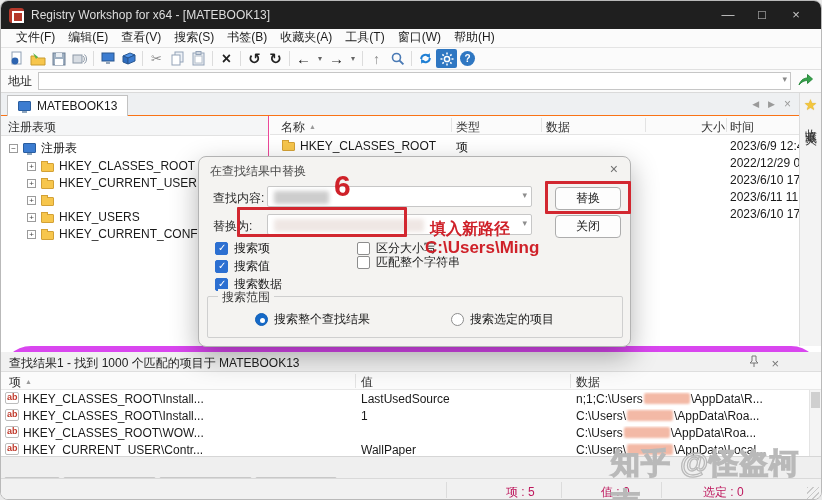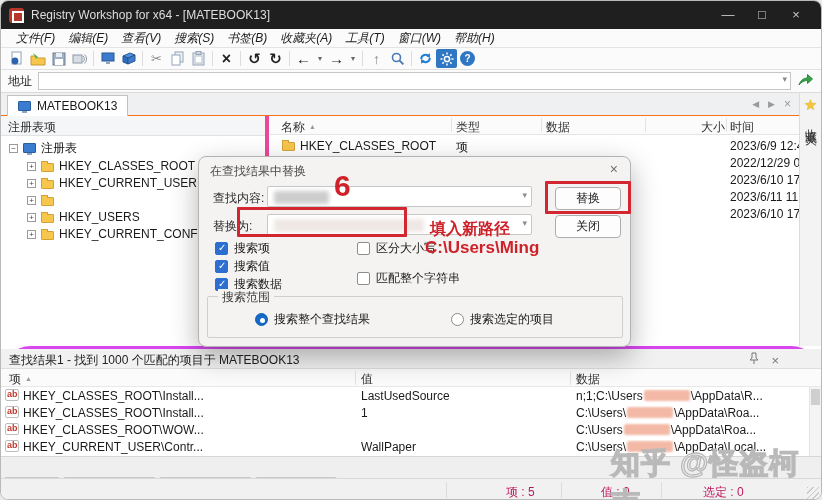--- a/index.html
+++ b/index.html
@@ -9,21 +9,21 @@
 
   
   .titlebar { position:absolute; left:0; top:0; right:0; height:28px; background:#1f1f1f; display:flex; align-items:center; padding:0 8px; gap:7px; color:#e8e8e8; }
   .app-logo { width:15px; height:15px; background:#b5382b; border-radius:3px; position:relative; flex:0 0 auto; }
   .app-logo::after { content:""; position:absolute; left:3px; top:3px; width:8px; height:8px; border:2px solid #fff; }
   .titlebar .title { font-size:12px; color:#dedede; }
   .win-controls { margin-left:auto; display:flex; }
   .win-controls span { width:34px; text-align:center; color:#c9c9c9; font-size:13px; line-height:28px; }
 
   
-  .menubar { position:absolute; left:0; top:28px; right:0; height:19px; background:#fbfbfb; border-bottom:1px solid #e4e4e4; display:flex; align-items:flex-start; padding:0 9px; gap:1px;font-style:italic; }
+  .menubar { position:absolute; left:0; top:28px; right:0; height:19px; background:#fbfbfb; border-bottom:1px solid #e4e4e4; display:flex; align-items:flex-end; padding:0 9px; gap:1px; }
   .menubar span { padding:1px 6px; color:#1c1c1c; }
 
   
   .toolbar { position:absolute; left:0; top:47px; right:0; height:22px; background:#fbfbfb; border-bottom:1px solid #e0e0e0; display:flex; align-items:center; padding:0 5px; }
   .tb { width:21px; height:19px; display:inline-flex; align-items:center; justify-content:center; font-size:13px; color:#444; flex:0 0 auto; }
   .tb.small { width:12px; font-size:8px; color:#666; }
   .tb-sep { width:1px; height:15px; background:#dcdcdc; margin:0 3px; flex:0 0 auto; }
   .tb .g-dark { color:#222; font-weight:bold; }
   .tb .g-gray { color:#8a8a8a; font-weight:bold; }
   .tb.active { background:#2f77c2; border-radius:2px; }
@@ -41,21 +41,21 @@
   .tabnav { position:absolute; right:30px; top:4px; display:flex; gap:9px; color:#9a9a9a; font-size:9px; align-items:center; }
   .pc-mini { width:13px; height:10px; background:#3c7cd0; border:1px solid #295d9f; border-radius:1px; position:relative; }
   .pc-mini::after { content:""; position:absolute; left:3px; bottom:-3px; width:5px; height:2px; background:#8fa6bd; }
 
   
   .fav-rail { position:absolute; right:0; top:92px; width:22px; height:253px; background:#f3f3f3; border-left:1px solid #dcdcdc; z-index:5; }
   .fav-star { display:block; text-align:center; color:#f3c63e; font-size:15px; text-shadow:0 0 1px #c79a23; margin-top:3px; }
   .fav-label { writing-mode:vertical-rl; display:block; margin:6px auto 0; color:#333; font-size:12px; letter-spacing:2px; }
 
   
-  .left-panel { position:absolute; left:0; top:115px; width:268px; height:230px; background:#fff; border-right:4px solid #ec4899; }
+  .left-panel { position:absolute; left:0; top:115px; width:268px; height:230px; background:#fff; border-right:1px solid #ec4899; }
   .panel-hd { height:20px; background:#f5f6f7; border-bottom:1px solid #e2e2e2; color:#333; padding:3px 7px; }
   .tree-row { position:absolute; display:flex; align-items:center; gap:5px; height:16px; }
   .expander { width:9px; height:9px; border:1px solid #9b9b9b; background:#fff; font-size:8px; line-height:7px; text-align:center; color:#444; flex:0 0 auto; }
   .folder { width:13px; height:9px; background:#f7c64c; border:1px solid #d3a136; border-radius:1px; position:relative; margin-top:2px; flex:0 0 auto; }
   .folder::before { content:""; position:absolute; left:-1px; top:-3px; width:5px; height:2px; background:#f7c64c; border:1px solid #d3a136; border-bottom:none; }
 
   .right-panel { position:absolute; left:269px; top:115px; width:531px; height:230px; background:#fff; }
   .col-hd { position:absolute; left:0; top:0; right:0; height:19px; background:#fbfbfb; border-bottom:1px solid #e4e4e4; color:#333; }
   .col-hd .sep, .res-colhd .sep { position:absolute; top:2px; width:1px; height:14px; background:#e3e3e3; }
   .sort-asc { font-size:7px; color:#9a9a9a; margin-left:4px; vertical-align:2px; }
@@ -81,21 +81,21 @@
   .radio { width:13px; height:13px; border-radius:50%; flex:0 0 auto; position:relative; }
   .radio.on { background:#1569c7; border:1px solid #1260b6; }
   .radio.on::after { content:""; position:absolute; left:4px; top:4px; width:5px; height:5px; border-radius:50%; background:#fff; }
   .radio.off { background:#fff; border:1px solid #8d8d8d; }
 
   
   .anno { z-index:80; position:absolute; color:#cf2129; font-weight:bold; }
   .anno-box { position:absolute; border:3px solid #d22730; z-index:80; border-radius:1px; }
 
   
-  .results { position:absolute; left:0; top:345px; right:0; height:135px; background:#fff; border-top:3px solid #d946ef;border-radius:30px; }
+  .results { position:absolute; left:0; top:345px; right:0; height:135px; background:#fff; border-top:6px solid #d946ef;border-radius:30px; }
   .res-hd { position:absolute; left:0; top:0; right:0; height:20px; background:#f1f1f1; border-bottom:1px solid #dedede; padding:3px 8px; color:#222; }
   .res-hd .tools { position:absolute; right:42px; top:3px; display:flex; gap:12px; color:#777; align-items:center; }
   .res-colhd { position:absolute; left:0; top:20px; right:0; height:18px; background:#fbfbfb; border-bottom:1px solid #e8e8e8; color:#333; }
   .res-row { position:absolute; height:17px; left:0; right:12px; }
   .ab-ico { position:absolute; left:4px; top:2px; width:14px; height:12px; border:1px solid #bdbdbd; background:#fff; border-radius:2px; }
   .ab-ico::after { content:"ab"; position:absolute; left:1px; top:-1px; color:#c0392b; font-size:9px; font-weight:bold; }
   .blur-chip { display:inline-block; width:46px; height:11px; background:#f3b9a6; border-radius:2px; filter:blur(1.3px); vertical-align:-1px; margin:0 1px; }
   .res-scroll { position:absolute; right:0; top:38px; bottom:0; width:12px; background:#f4f4f4; border-left:1px solid #e4e4e4; }
   .res-thumb { position:absolute; left:1px; right:1px; top:2px; height:16px; background:#cfcfcf; }
 
@@ -384,21 +384,21 @@
       <span>搜索值</span>
     </span>
     <span class="chk-row" style="left:16px; top:120px;">
       <span class="chk on"></span>
       <span>搜索数据</span>
     </span>
     <span class="chk-row" style="left:158px; top:84px;">
       <span class="chk off"></span>
       <span>区分大小写</span>
     </span>
-    <span class="chk-row" style="left:158px; top:114px;">
+    <span class="chk-row" style="left:158px; top:98px;">
       <span class="chk off"></span>
       <span>匹配整个字符串</span>
     </span>
 
     <div class="groupbox">
       <span class="group-label">搜索范围</span>
     </div>
     <span class="radio-row" style="left:56px; top:155px;">
       <span class="radio on"></span>
       <span>搜索整个查找结果</span>

